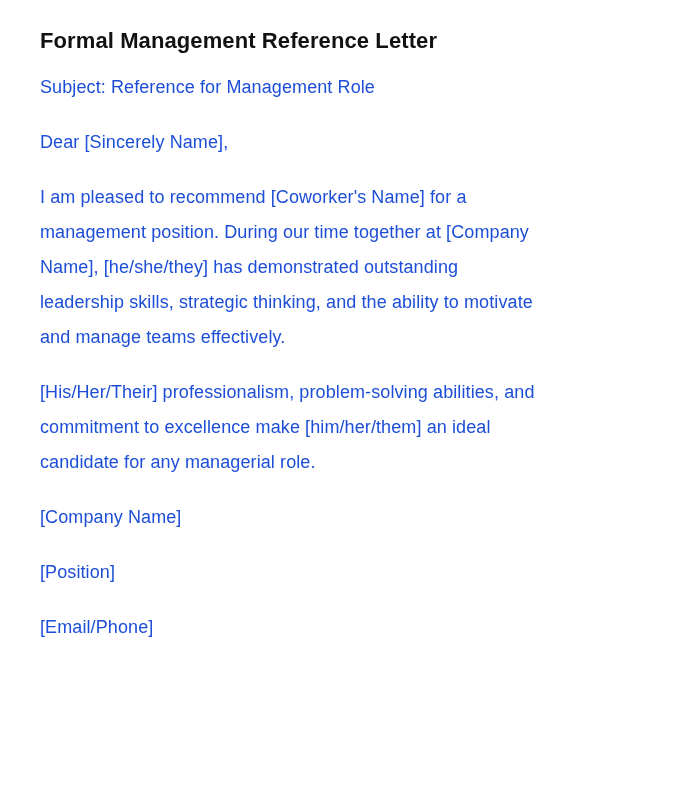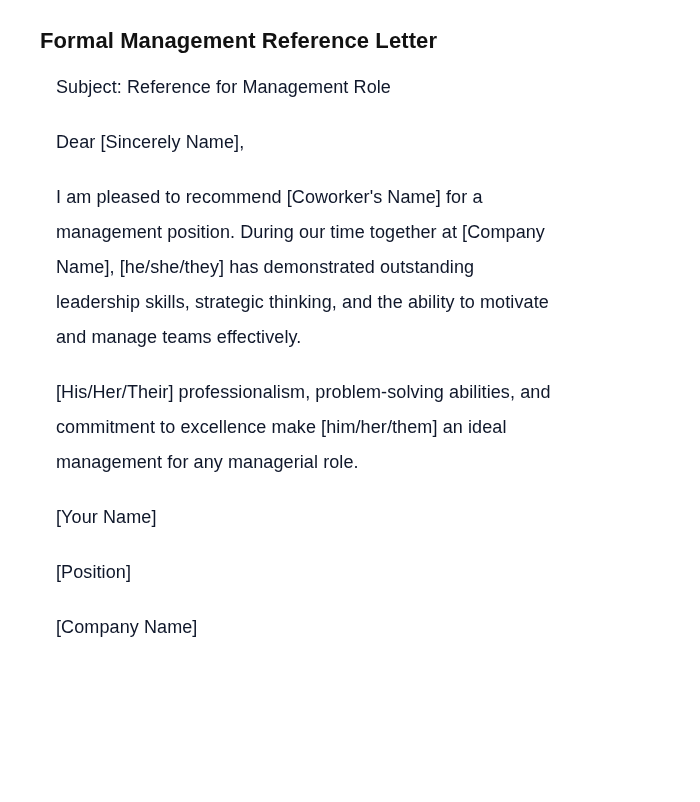--- a/index.html
+++ b/index.html
@@ -23,22 +23,22 @@
     line-height: 30px;
     font-weight: 700;
     color: #121212;
     margin: 0 0 14px 0;
     letter-spacing: 0.1px;
   }
   .doc-paragraph {
     font-size: 18px;
     line-height: 35px;
     font-weight: 400;
-    color: #0f172a;
-    margin: 0 0 20px 16px;
+    color: #1d4ed8;
+    margin: 0 0 20px 0;
     white-space: pre-line;
     letter-spacing: 0.1px;
   }
 </style>
 </head>
 <body>
 
 <div class="page">
   <h1 class="doc-title">Formal Management Reference Letter</h1>
 
@@ -47,22 +47,22 @@
   <p class="doc-paragraph">Dear [Sincerely Name],</p>
 
   <p class="doc-paragraph">I am pleased to recommend [Coworker's Name] for a
 management position. During our time together at [Company
 Name], [he/she/they] has demonstrated outstanding
 leadership skills, strategic thinking, and the ability to motivate
 and manage teams effectively.</p>
 
   <p class="doc-paragraph">[His/Her/Their] professionalism, problem-solving abilities, and
 commitment to excellence make [him/her/them] an ideal
-management for any managerial role.</p>
+candidate for any managerial role.</p>
 
 
-  <p class="doc-paragraph">[Your Name]</p>
+
+  <p class="doc-paragraph">[Company Name]</p>
 
   <p class="doc-paragraph">[Position]</p>
 
-  <p class="doc-paragraph">[Company Name]</p>
-
+  <p class="doc-paragraph">[Email/Phone]</p>
 </div>
 
 </body></html>

